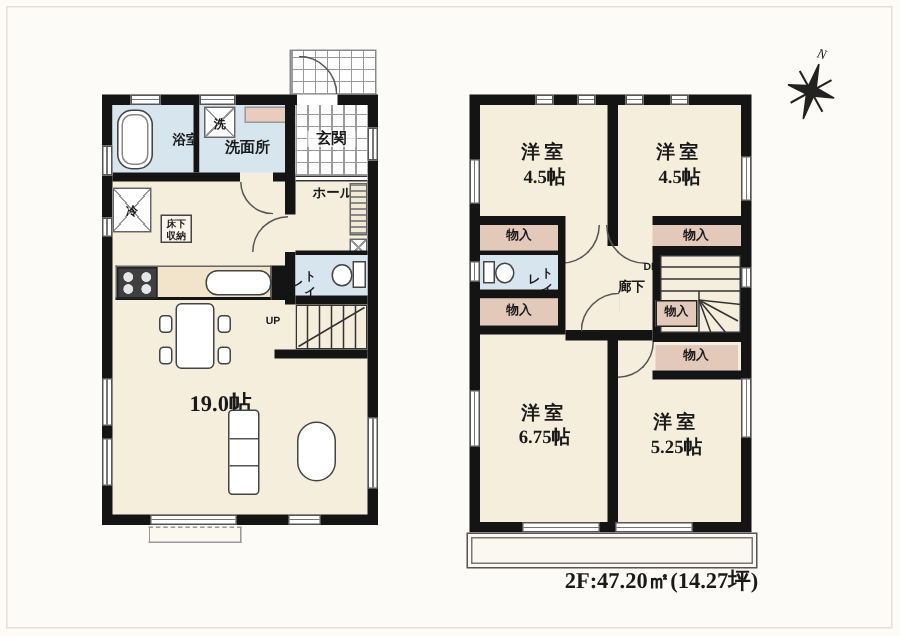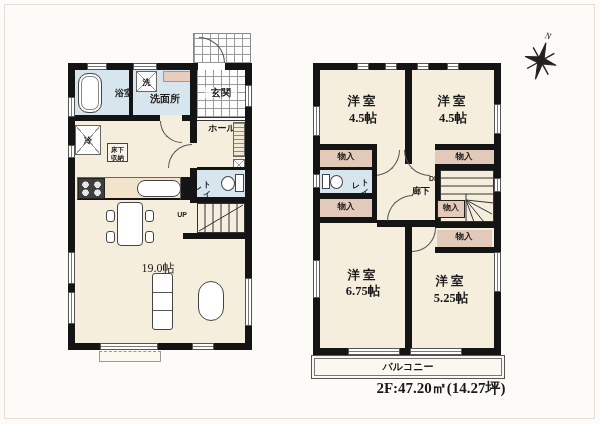--- a/index.html
+++ b/index.html
@@ -93,21 +93,21 @@
     <line x1="8" y1="0" x2="8" y2="30" stroke="#333" stroke-width="1"></line>
     <line x1="16" y1="0" x2="16" y2="30" stroke="#333" stroke-width="1"></line>
     <line x1="24" y1="0" x2="24" y2="30" stroke="#333" stroke-width="1"></line>
     <line x1="32" y1="0" x2="32" y2="30" stroke="#333" stroke-width="1"></line>
     <line x1="40" y1="0" x2="40" y2="30" stroke="#333" stroke-width="1"></line>
     <line x1="2" y1="28" x2="46" y2="2" stroke="#333" stroke-width="1"></line>
   </svg>
   <div class="abs lbl-sans" style="left:172px;top:211px;width:20px;font-size:7px;">UP</div>
   <div class="abs wall" style="left:183px;top:233px;width:62px;height:6px;"></div>
 
-  <div class="abs lbl" style="left:128px;top:262px;width:60px;font-size:12px;font-weight:400;">19.0帖</div>
+  <div class="abs lbl" style="left:117px;top:262px;width:60px;font-size:15px;font-weight:700;">19.0帖</div>
   <div class="abs furn" style="left:117px;top:202px;width:26px;height:44px;border-radius:4px;"></div>
   <div class="abs chair" style="left:106px;top:210px;width:9px;height:12px;"></div>
   <div class="abs chair" style="left:106px;top:231px;width:9px;height:12px;"></div>
   <div class="abs chair" style="left:145px;top:210px;width:9px;height:12px;"></div>
   <div class="abs chair" style="left:145px;top:231px;width:9px;height:12px;"></div>
   <div class="abs furn" style="left:152px;top:273px;width:21px;height:57px;border-radius:3px;
               background-image:linear-gradient(#555,#555),linear-gradient(#555,#555);
               background-size:100% 1px;background-position:0 33%,0 66%;background-repeat:no-repeat;"></div>
   <div class="abs furn" style="left:198px;top:281px;width:26px;height:40px;border-radius:13px;"></div>
 
@@ -195,21 +195,20 @@
   <div class="abs winv" style="left:313px;top:260px;width:7px;height:38px;"></div>
   <div class="abs winv" style="left:494px;top:104px;width:7px;height:30px;"></div>
   <div class="abs winv" style="left:494px;top:178px;width:7px;height:14px;"></div>
   <div class="abs winv" style="left:494px;top:252px;width:7px;height:40px;"></div>
   <div class="abs winh" style="left:348px;top:348px;width:52px;height:7px;"></div>
   <div class="abs winh" style="left:410px;top:348px;width:52px;height:7px;"></div>
 
   <div class="abs" style="left:311px;top:355px;width:194px;height:24px;border:1px solid #555;background:#fbf8f1;">
     <div class="abs" style="left:2px;top:2px;right:2px;bottom:2px;border:1px solid #777;"></div>
   </div>
-  <div class="abs lbl" style="left:358px;top:361px;width:100px;font-size:10px;">バルコニー</div>
 
   <div class="abs lbl" style="left:341px;top:380px;width:200px;font-size:15px;font-weight:700;">2F:47.20㎡(14.27坪)</div>
 
   <svg class="abs" style="left:517px;top:26px;" width="50" height="62" viewBox="0 0 50 62">
     <g transform="rotate(16 24 34)" fill="#222" stroke="#222">
       <text x="24" y="12" text-anchor="middle" font-size="9" font-style="italic" font-family="Liberation Serif, serif" stroke="none">N</text>
       <polygon points="24,16 27,34 24,54 21,34"></polygon>
       <polygon points="8,35 24,31 40,35 24,38"></polygon>
       <line x1="13" y1="24" x2="35" y2="46" stroke-width="1.4"></line>
       <line x1="35" y1="24" x2="13" y2="46" stroke-width="1.4"></line>

